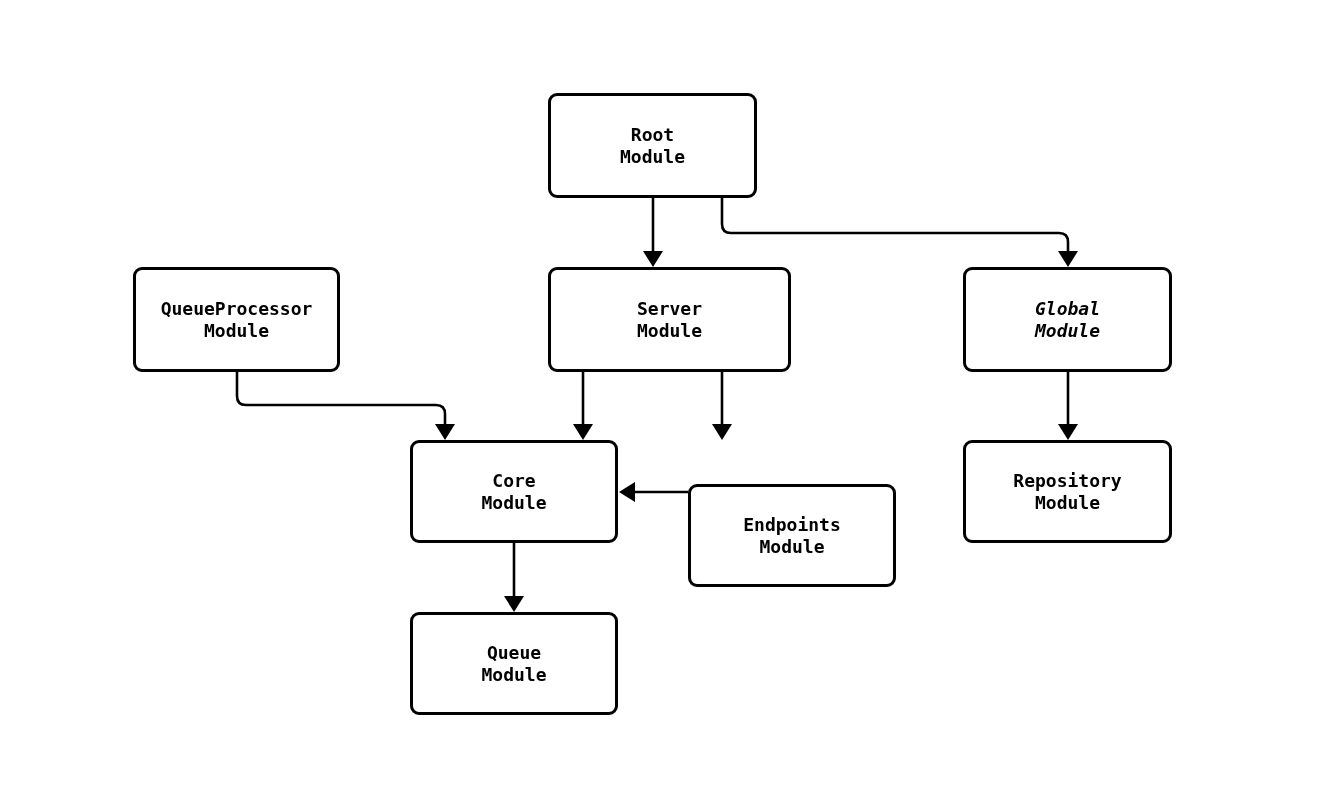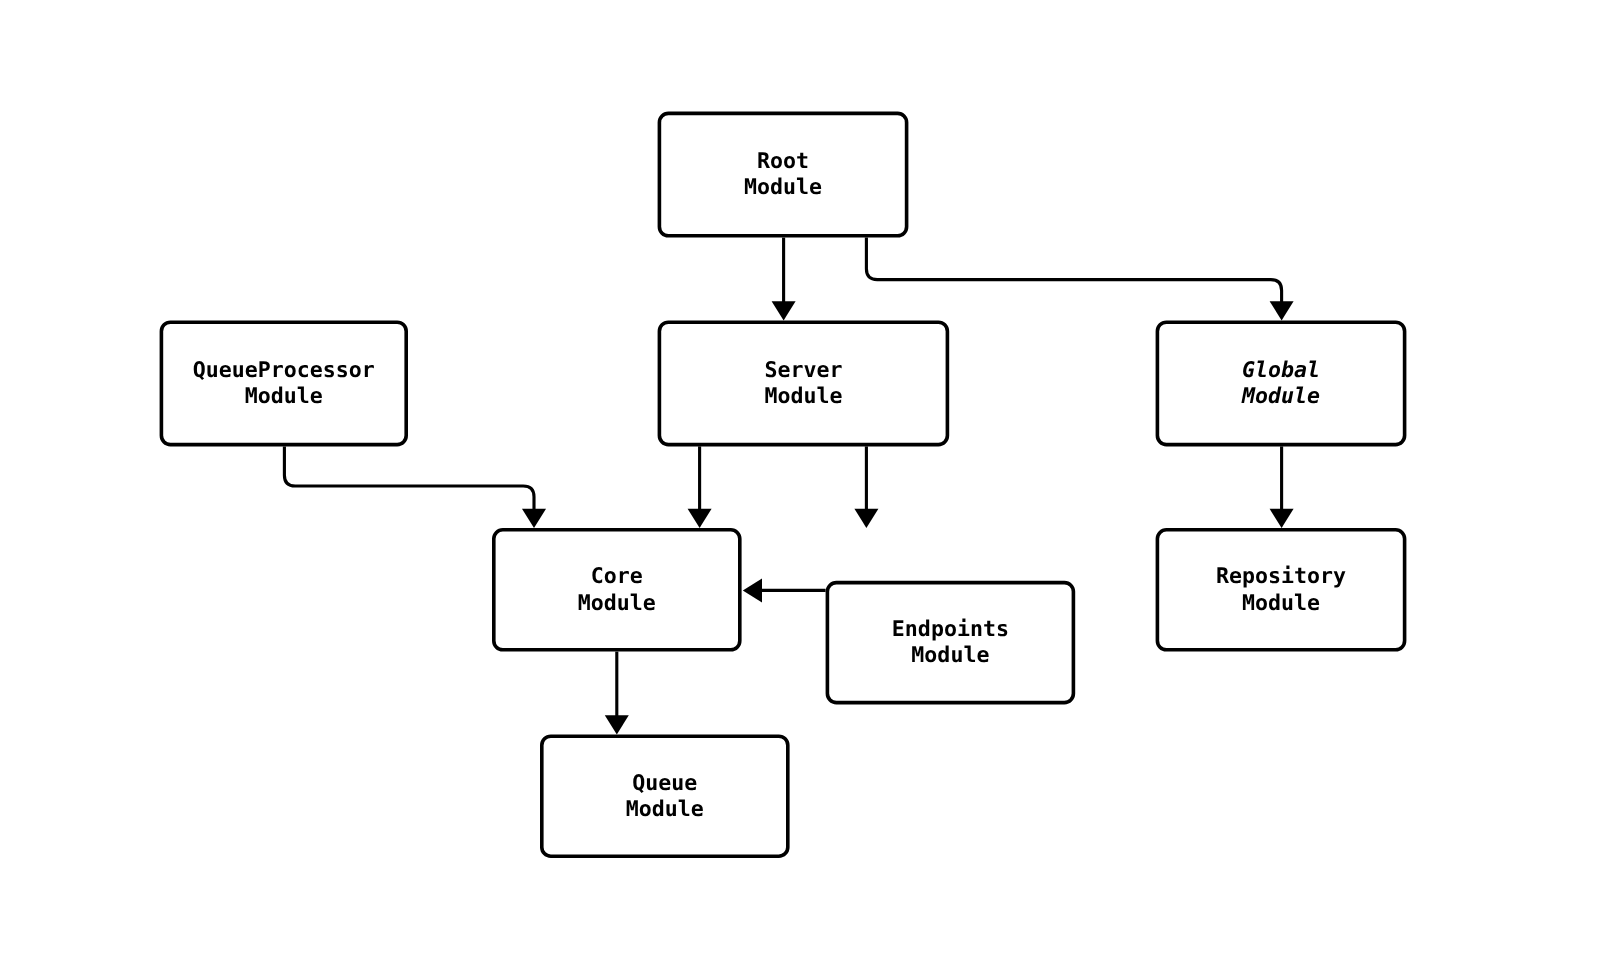--- a/index.html
+++ b/index.html
@@ -129,18 +129,18 @@
   <div class="node" style="left:688px; top:440px; width:208px; height:103px;margin-top:44px;">
     <span class="node-label">Endpoints
 Module</span>
   </div>
 
   <div class="node" style="left:963px; top:440px; width:209px; height:103px;">
     <span class="node-label">Repository
 Module</span>
   </div>
 
-  <div class="node" style="left:410px; top:612px; width:208px; height:103px;margin-left:40px;">
+  <div class="node" style="left:410px; top:612px; width:208px; height:103px;">
     <span class="node-label">Queue
 Module</span>
   </div>
 
 </div>
 
 </body></html>

